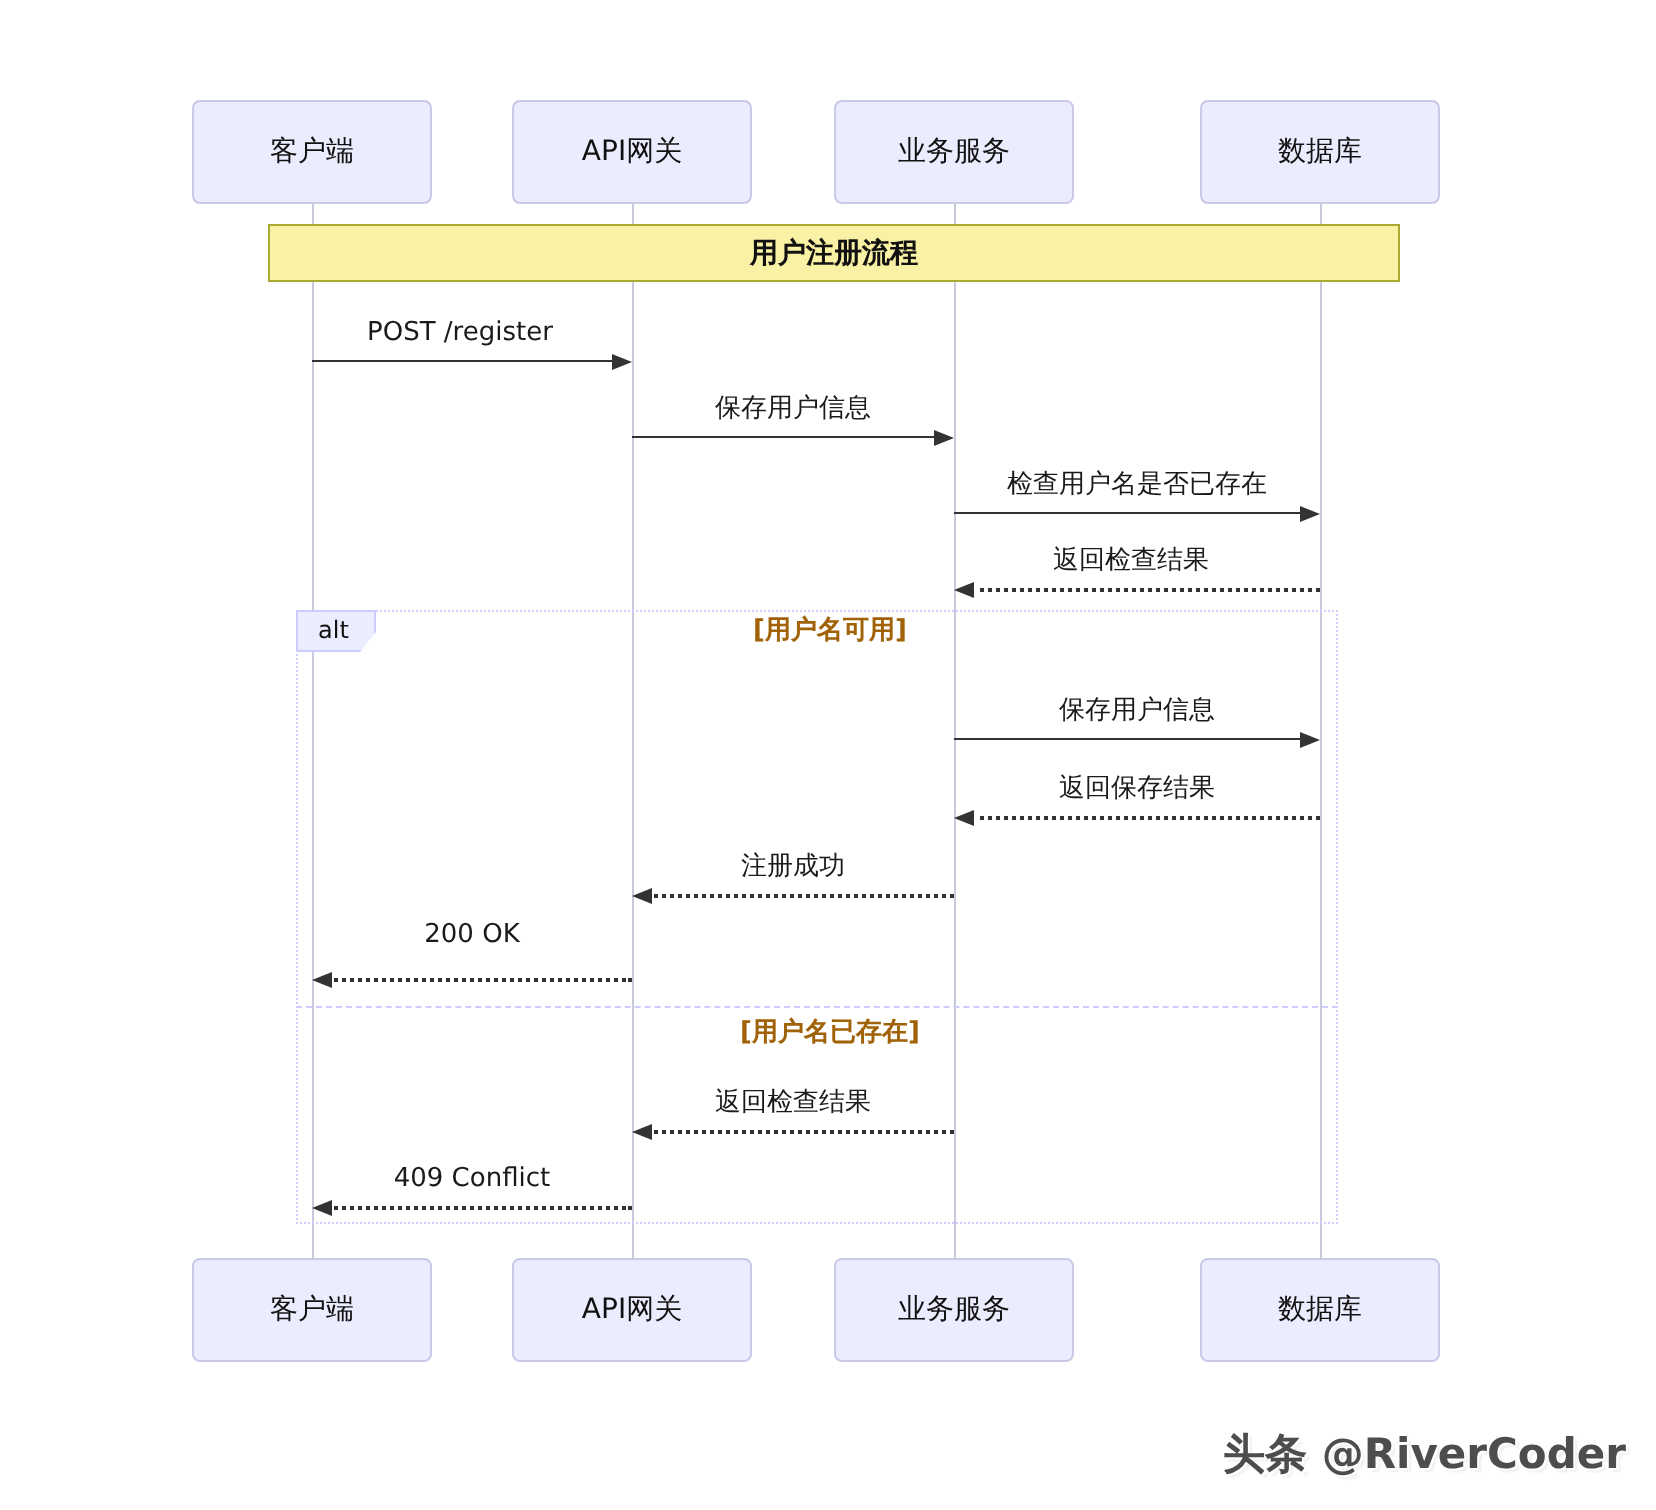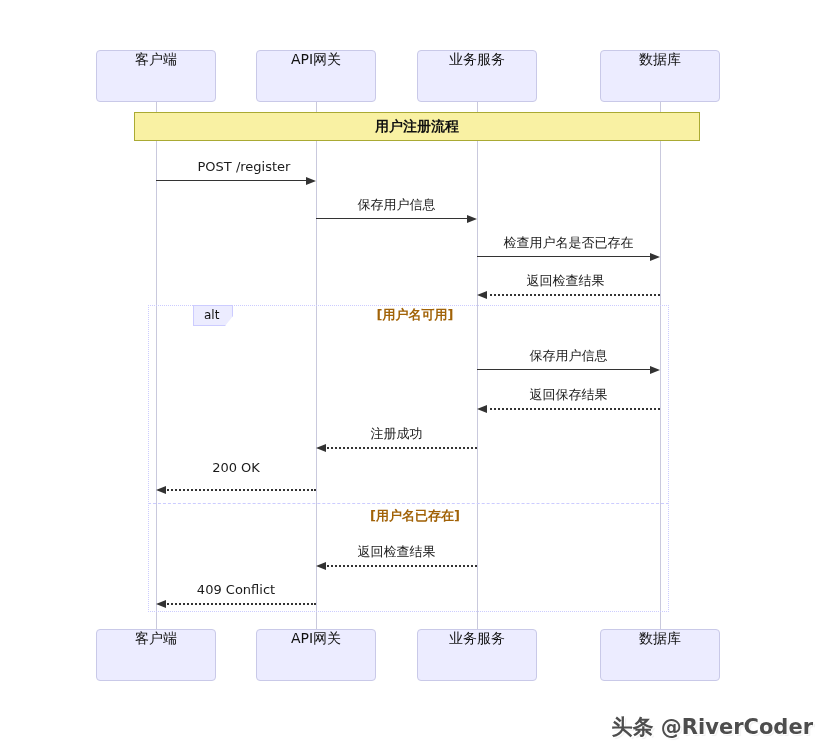--- a/index.html
+++ b/index.html
@@ -16,20 +16,21 @@
     overflow: hidden;
   }
   .participant-box {
     position: absolute;
     width: 120px;
     height: 52px;
     background: var(--participant-fill, #ECECFF);
     border: 1px solid var(--participant-border, #C9C9E8);
     border-radius: 4px;
     display: flex;
+    align-items: center;
     justify-content: center;
     font-size: 14px;
     color: #111;
     box-sizing: border-box;
   }
   .lifeline {
     position: absolute;
     width: 1px;
     background: var(--lifeline, #C9C9DD);
   }
@@ -110,24 +111,24 @@
 <body>
 
 <div id="canvas" style="--participant-fill: #ECECFF; --participant-border: #C9C9E8; --title-fill: #F9F1A3; --title-border: #AAAA33; --frame-border: #CCCCFF; --arrow: #333333; --lifeline: #C9C9DD;">
     <div class="lifeline" style="left: 156px; top: 102px; height: 527px;"></div>
     <div class="lifeline" style="left: 316px; top: 102px; height: 527px;"></div>
     <div class="lifeline" style="left: 477px; top: 102px; height: 527px;"></div>
     <div class="lifeline" style="left: 660px; top: 102px; height: 527px;"></div>
     <div class="title-banner" style="left: 134px; top: 112px; width: 566px; height: 29px;">用户注册流程</div>
     <div class="alt-frame" style="left: 148px; top: 305px; width: 521px; height: 307px;"></div>
     <div class="alt-divider" style="left: 148px; top: 503px; width: 521px;"></div>
-    <div class="alt-tab" style="left: 148px; top: 305px; min-width: 40px; height: 21px; margin-left: 45px;">alt</div>
+    <div class="alt-tab" style="left: 148px; top: 305px; min-width: 40px; height: 21px;">alt</div>
     <div class="alt-condition" style="left: 265px; top: 306px; width: 300px;">[用户名可用]</div>
     <div class="alt-condition" style="left: 265px; top: 507px; width: 300px;">[用户名已存在]</div>
-    <div class="msg-label" style="left: 164px; top: 158px; width: 160px;">POST /register</div>
+    <div class="msg-label" style="left: 150px; top: 158px; width: 160px;">POST /register</div>
     <div class="msg-line solid" style="left: 156px; top: 180px; width: 152px; margin-left: 0px;"></div>
     <div class="arrowhead right" style="left: 306px; top: 176.5px;"></div>
     <div class="msg-label" style="left: 316px; top: 196px; width: 161px;">保存用户信息</div>
     <div class="msg-line solid" style="left: 316px; top: 218px; width: 153px; margin-left: 0px;"></div>
     <div class="arrowhead right" style="left: 467px; top: 214.5px;"></div>
     <div class="msg-label" style="left: 477px; top: 234px; width: 183px;">检查用户名是否已存在</div>
     <div class="msg-line solid" style="left: 477px; top: 256px; width: 175px; margin-left: 0px;"></div>
     <div class="arrowhead right" style="left: 650px; top: 252.5px;"></div>
     <div class="msg-label" style="left: 450px; top: 272px; width: 183px; padding-left: 24px;">返回检查结果</div>
     <div class="msg-line dashed" style="left: 477px; top: 294px; width: 175px; margin-left: 8px;"></div>

